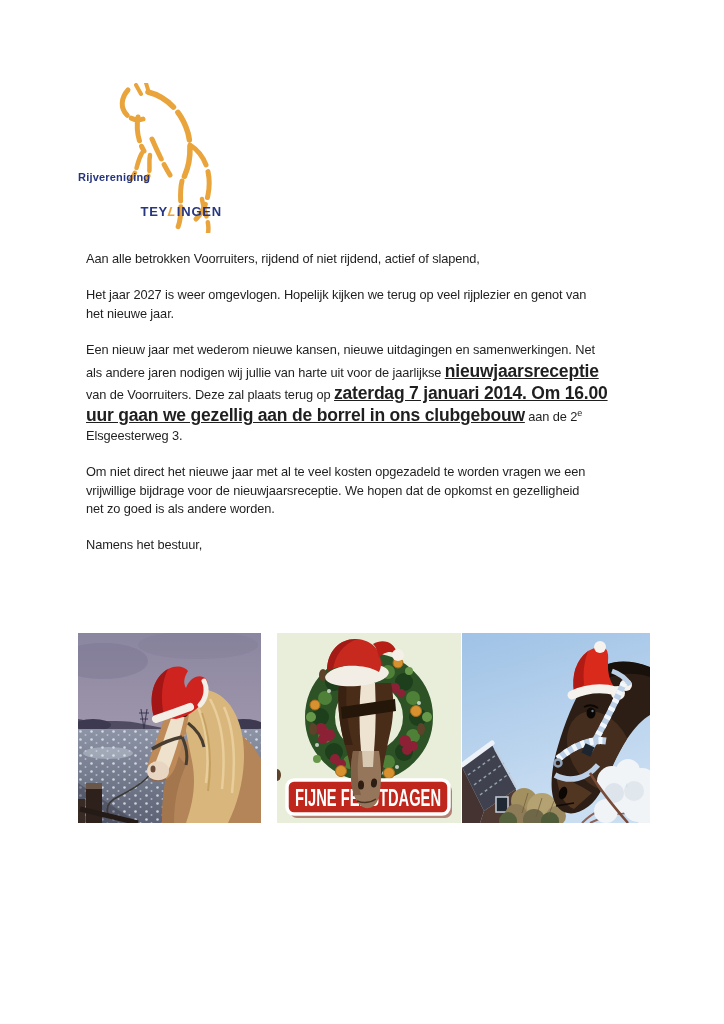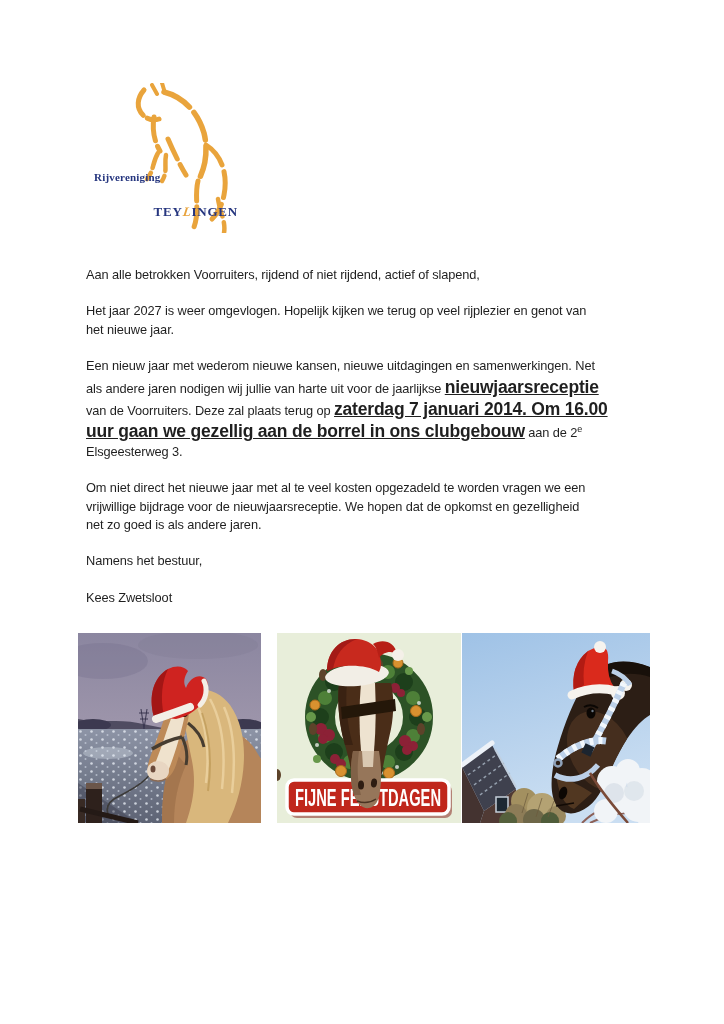--- a/index.html
+++ b/index.html
@@ -1,33 +1,33 @@
 <!DOCTYPE html>
 <html><head>
 <meta charset="utf-8">
 <style>
   html,body{margin:0;padding:0;background:#ffffff;}
   .page{
     position:relative;width:724px;height:1024px;background:#fff;overflow:hidden;
     font-family:"Liberation Sans",sans-serif;
   }
   
-  .logo{position:absolute;left:92px;top:83px;width:152px;height:150px;font-family:Liberation Serif, serif;}
+  .logo{position:absolute;left:76px;top:83px;width:152px;height:150px;}
   .logo svg{position:absolute;left:0;top:0;}
   .logo-small{position:absolute;left:2px;top:88px;font-size:11px;font-weight:bold;
     color:#26367f;letter-spacing:.2px;}
   .logo-name{position:absolute;left:0;top:97px;font-size:21.5px;font-weight:bold;
     color:#26367f;letter-spacing:-.5px;}
   .logo-town{position:absolute;left:0;top:121px;width:146px;text-align:right;
     font-size:13px;font-weight:bold;color:#26367f;letter-spacing:.8px;}
   .town-l{color:#e8a33c;font-style:italic;display:inline-block;transform:skewX(-8deg);}
   
   .letter{position:absolute;left:86px;top:250px;width:600px;color:#1f1f1f;
     font-size:12.8px;letter-spacing:-.1px;}
-  .para{margin:16px 0 18px 0;}
+  .para{margin:0 0 18px 0;}
   .line{line-height:18.4px;white-space:pre;}
   .big-bold{font-weight:bold;font-size:17.5px;line-height:22px;letter-spacing:-.2px;text-decoration:underline;}
   .sup{font-size:9px;vertical-align:super;line-height:0;}
   
   .photos{position:absolute;left:78px;top:633px;display:flex;}
   .photo{display:block;}
   .p1{width:183px;height:190px;}
   .p2{width:184px;height:190px;margin-left:16px;}
   .p3{width:188px;height:190px;margin-left:1px;}
 </style>
@@ -67,27 +67,24 @@
       <div class="para">
         <div class="line"><span>Een nieuw jaar met wederom nieuwe kansen, nieuwe uitdagingen en samenwerkingen. Net</span></div>
         <div class="line"><span>als andere jaren nodigen wij jullie van harte uit voor de jaarlijkse </span><span class="big-bold">nieuwjaarsreceptie</span></div>
         <div class="line"><span>van de Voorruiters. Deze zal plaats terug op </span><span class="big-bold">zaterdag 7 januari 2014. Om 16.00</span></div>
         <div class="line"><span class="big-bold">uur gaan we gezellig aan de borrel in ons clubgebouw</span><span> aan de 2</span><span class="sup">e</span></div>
         <div class="line"><span>Elsgeesterweg 3.</span></div>
       </div>
       <div class="para">
         <div class="line"><span>Om niet direct het nieuwe jaar met al te veel kosten opgezadeld te worden vragen we een</span></div>
         <div class="line"><span>vrijwillige bijdrage voor de nieuwjaarsreceptie. We hopen dat de opkomst en gezelligheid</span></div>
-        <div class="line"><span>net zo goed is als andere jaren.</span></div>
+        <div class="line"><span>net zo goed is als andere worden.</span></div>
       </div>
       <div class="para">
         <div class="line"><span>Namens het bestuur,</span></div>
-      </div>
-      <div class="para">
-        <div class="line"><span>Kees Zwetsloot</span></div>
       </div>
     </div>
 
   <div class="photos">
 
     <svg class="photo p1" viewBox="0 0 183 190">
       <defs>
         <linearGradient id="sky1" x1="0" y1="0" x2="0" y2="1">
           <stop offset="0" stop-color="#8b86a0"></stop>
             <stop offset="0.75" stop-color="#a79db0"></stop>

